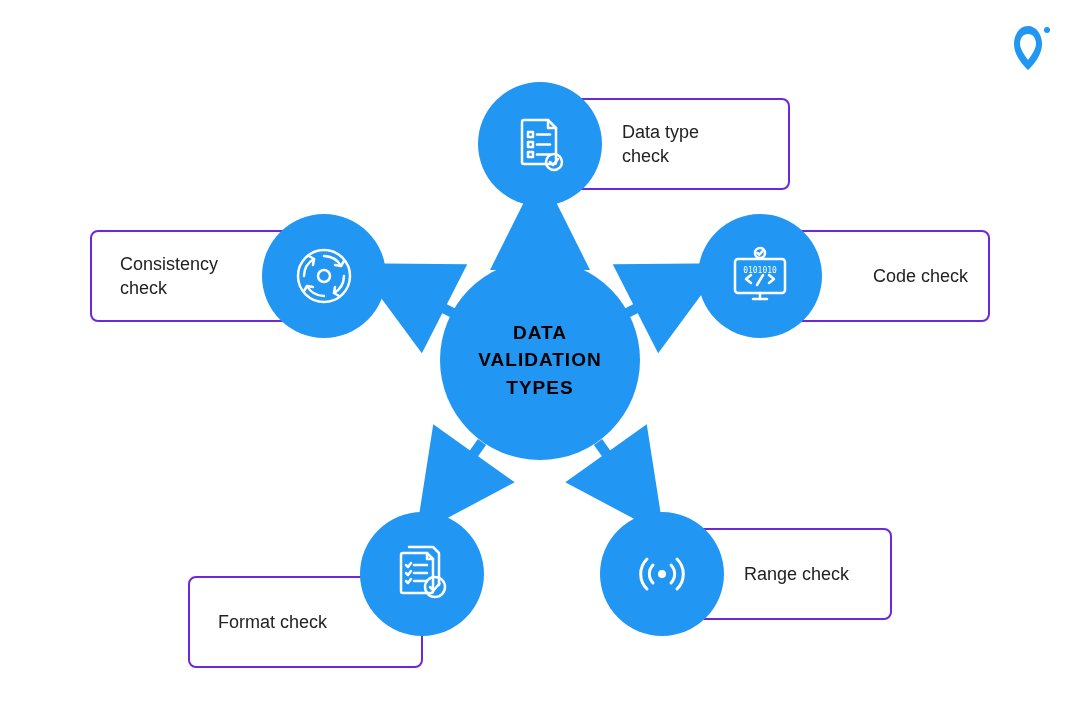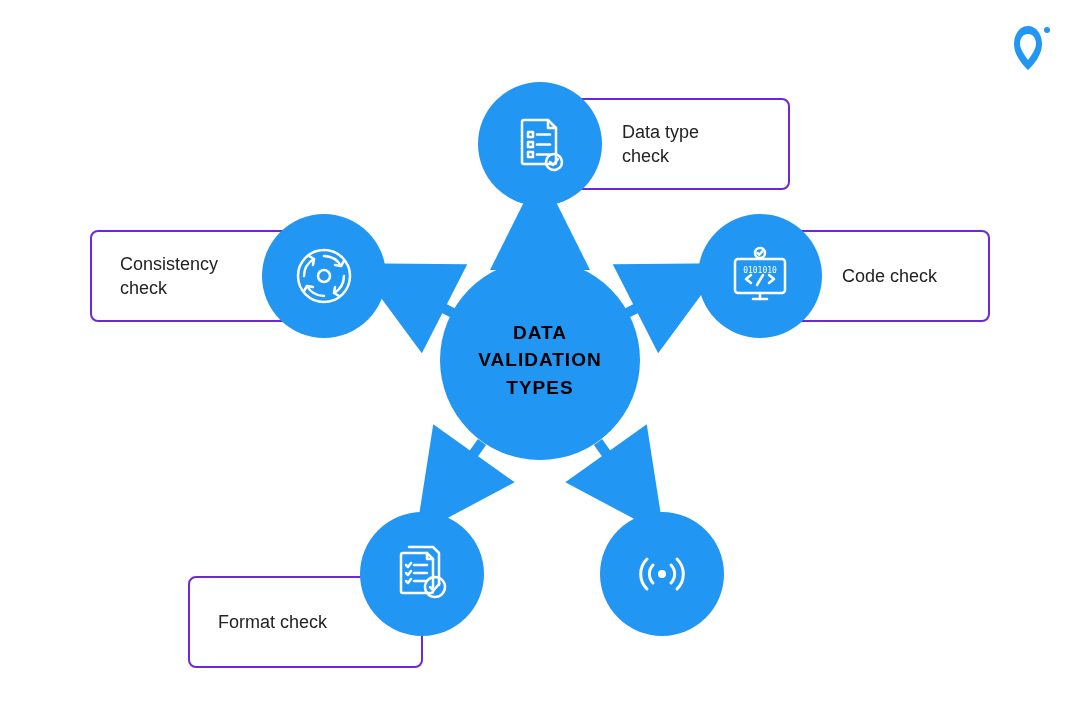--- a/index.html
+++ b/index.html
@@ -123,21 +123,21 @@
         <rect x="20" y="30" width="5" height="5"></rect>
         <line x1="29" y1="32.5" x2="42" y2="32.5"></line>
         <rect x="20" y="40" width="5" height="5"></rect>
         <line x1="29" y1="42.5" x2="42" y2="42.5"></line>
         <circle cx="46" cy="50" r="8"></circle>
         <path d="M42 50 l3 3 l5 -6"></path>
       </g>
     </svg>
   </div>
 
-  <div class="label-box right" style="left:760px; top:230px; width:230px;">
+  <div class="label-box right" style="left:760px; top:230px; width:230px;justify-content:flex-end;">
     <span style="white-space:pre-line">Code check</span>
   </div>
   <div class="node-circle" style="left:698px; top:214px;">
     <svg width="66" height="66" viewBox="0 0 66 66">
       <g fill="none" stroke="#fff" stroke-width="2.5" stroke-linecap="round" stroke-linejoin="round">
         <rect x="8" y="16" width="50" height="34" rx="3"></rect>
         <line x1="26" y1="56" x2="40" y2="56"></line>
         <line x1="33" y1="50" x2="33" y2="56"></line>
         <text x="33" y="30" text-anchor="middle" font-size="8" fill="#fff" stroke="none" font-family="monospace">0101010</text>
         <path d="M24 40 l-5 -4 l5 -4"></path>
@@ -163,20 +163,23 @@
         <path d="M53 33 a20 20 0 0 1 -10 17"></path>
         <path d="M43 50 l5 3 m-5 -3 l1 -6"></path>
         <path d="M33 53 a20 20 0 0 1 -17 -10"></path>
         <path d="M16 43 l-3 5 m3 -5 l6 1"></path>
         <path d="M13 33 a20 20 0 0 1 10 -17"></path>
         <path d="M23 16 l-5 -3 m5 3 l-1 6"></path>
       </g>
     </svg>
   </div>
 
+  <div class="label-box right" style="left:662px; top:528px; width:230px;">
+    <span style="white-space:pre-line">Range check</span>
+  </div>
   <div class="node-circle" style="left:600px; top:512px;">
     <svg width="66" height="66" viewBox="0 0 66 66">
       <g fill="none" stroke="#fff" stroke-width="3" stroke-linecap="round">
         <circle cx="33" cy="33" r="4" fill="#fff" stroke="none"></circle>
         <path d="M24 42 a13 13 0 0 1 0 -18"></path>
         <path d="M42 24 a13 13 0 0 1 0 18"></path>
         <path d="M18 48 a21 21 0 0 1 0 -30"></path>
         <path d="M48 18 a21 21 0 0 1 0 30"></path>
       </g>
     </svg>

